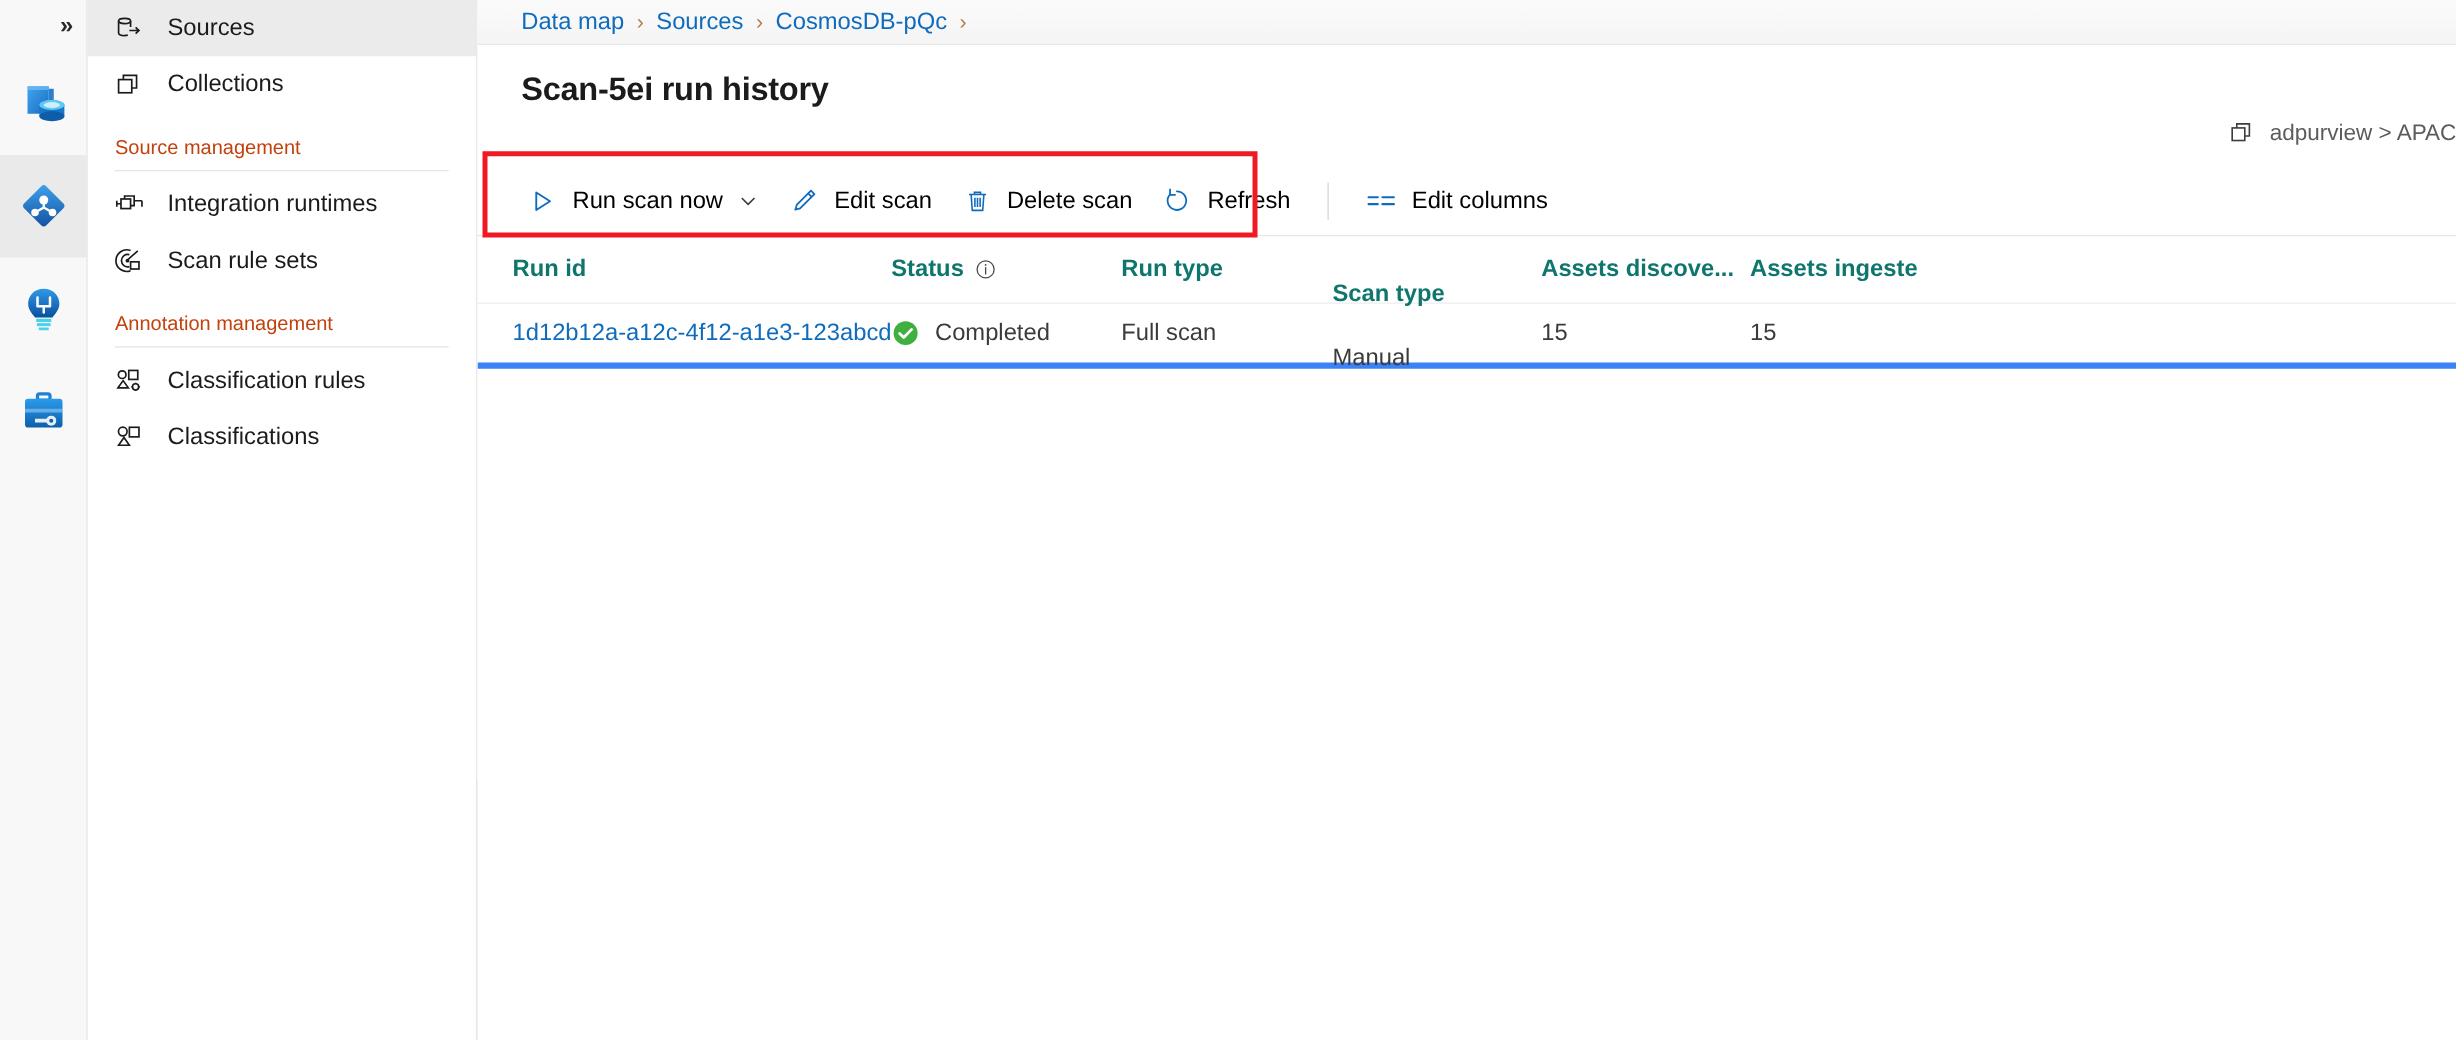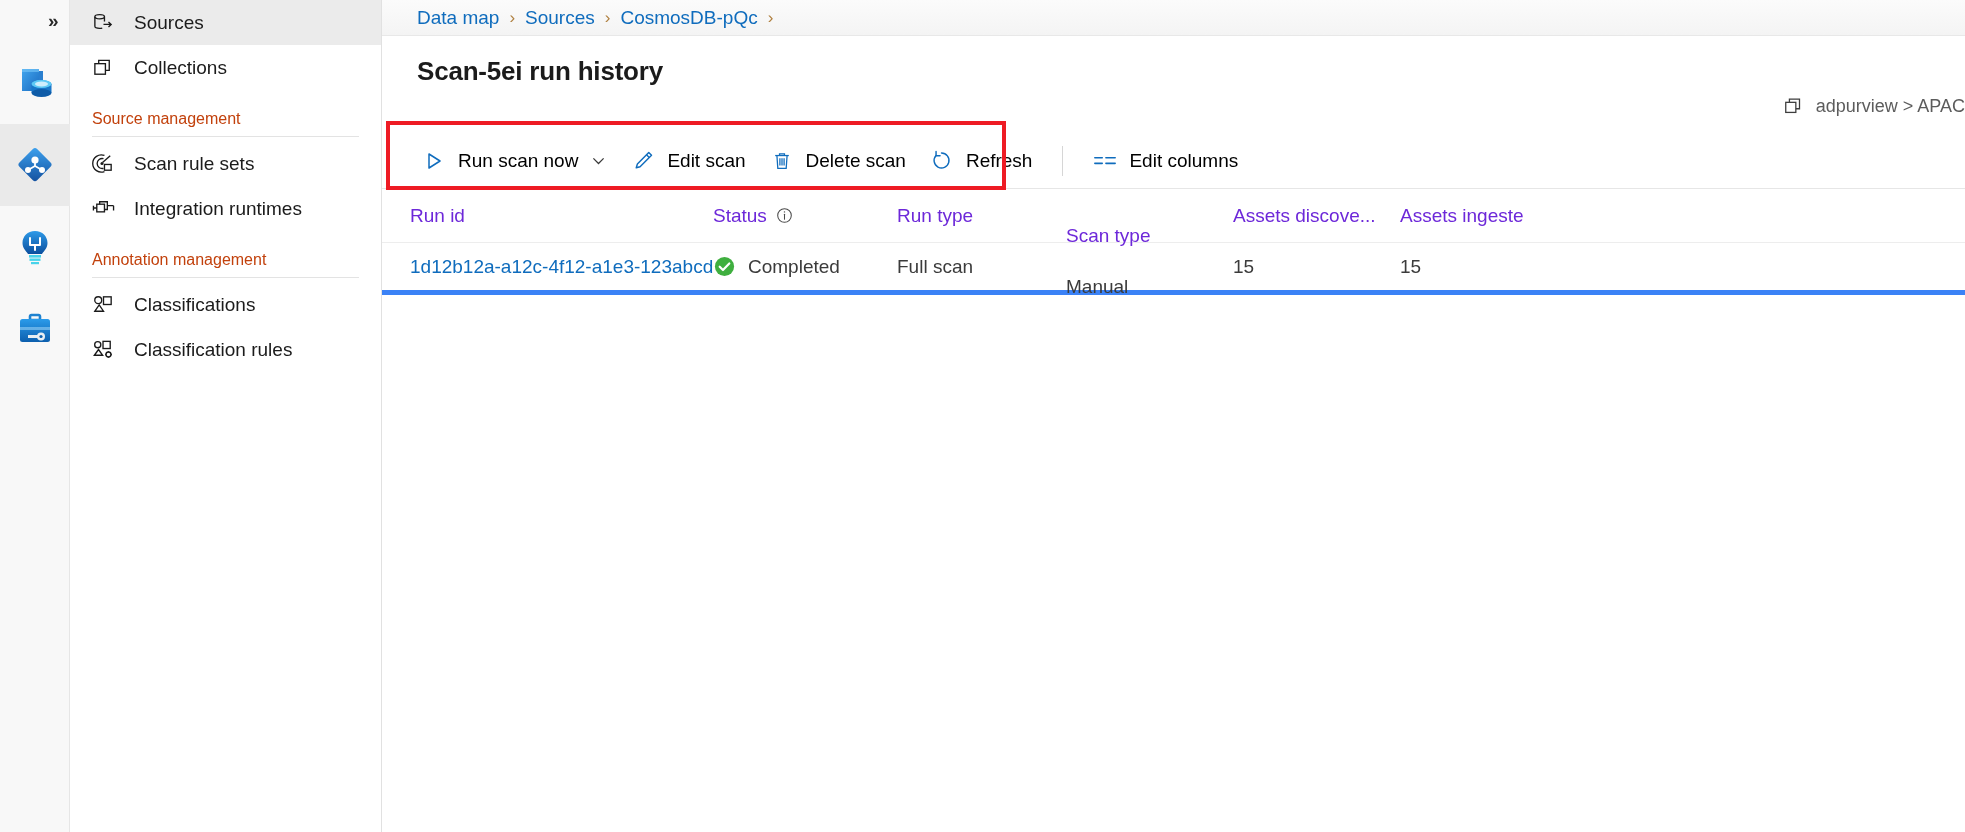--- a/index.html
+++ b/index.html
@@ -210,21 +210,21 @@
   .grid-row {
     display: flex;
     align-items: center;
     height: 52px;
     border-bottom: 5px solid #3b82f6;
     padding-left: 28px;
     cursor: pointer;
   }
 
   .col { font-size: 19px; color: #1b1b1b; white-space: nowrap; overflow: hidden; }
-  .grid-head .col { font-weight: 400; color: #6d28d9; }
+  .grid-head .col { font-weight: 700; color: #0f766e; }
   .c-runid    { flex: 0 0 303px; }
   .c-status   { flex: 0 0 184px; display: flex; align-items: center; }
   .c-runtype  { flex: 0 0 169px; }
   .c-scantype { flex: 0 0 167px; margin-top: 40px; }
   .c-disc     { flex: 0 0 167px; }
   .c-ing      { flex: 0 0 180px; }
 
   .grid-head .c-status { gap: 9px; }
   .cell-link { color: #0f6cbd; cursor: pointer; font-size: 19px; }
   .cell-muted { color: #3b3b3b; }
@@ -354,67 +354,67 @@
       </span>
       <span class="nav-label">Collections</span>
     </div>
 
     <div class="nav-section">Source management</div>
     <div class="nav-divider"></div>
 
     <div class="nav-item">
       <span class="nav-icon">
         <svg width="23" height="23" viewBox="0 0 24 24" fill="none" stroke="#1b1b1b" stroke-width="1.4">
+          <rect x="5" y="7.5" width="8" height="8"></rect>
+          <path d="M8 7.5 V5 h8 v8 h-3"></path>
+          <path d="M1.5 11.5 H5 M16 9 H22.5"></path>
+          <path d="M1.5 9 v5 M22.5 9 v5"></path>
+        </svg>
+      </span>
+      <span class="nav-label">Integration runtimes</span>
+    </div>
+
+    <div class="nav-item">
+      <span class="nav-icon">
+        <svg width="23" height="23" viewBox="0 0 24 24" fill="none" stroke="#1b1b1b" stroke-width="1.4">
           <path d="M13 3.6 A9 9 0 1 0 13 20.4"></path>
           <path d="M12 7 A5.2 5.2 0 1 0 12 17"></path>
           <circle cx="10.4" cy="12" r="1.6" fill="#1b1b1b" stroke="none"></circle>
           <path d="M11 11 L19 3.8"></path>
           <rect x="13" y="13" width="7" height="6"></rect>
         </svg>
       </span>
       <span class="nav-label">Scan rule sets</span>
     </div>
 
-    <div class="nav-item">
-      <span class="nav-icon">
-        <svg width="23" height="23" viewBox="0 0 24 24" fill="none" stroke="#1b1b1b" stroke-width="1.4">
-          <rect x="5" y="7.5" width="8" height="8"></rect>
-          <path d="M8 7.5 V5 h8 v8 h-3"></path>
-          <path d="M1.5 11.5 H5 M16 9 H22.5"></path>
-          <path d="M1.5 9 v5 M22.5 9 v5"></path>
-        </svg>
-      </span>
-      <span class="nav-label">Integration runtimes</span>
-    </div>
-
     <div class="nav-section">Annotation management</div>
     <div class="nav-divider"></div>
-
-    <div class="nav-item">
-      <span class="nav-icon">
-        <svg width="23" height="23" viewBox="0 0 24 24" fill="none" stroke="#1b1b1b" stroke-width="1.4">
-          <circle cx="6.5" cy="7.5" r="3.6"></circle>
-          <rect x="12" y="4" width="8" height="8"></rect>
-          <path d="M3 19 L7.5 12.5 L12 19 Z"></path>
-        </svg>
-      </span>
-      <span class="nav-label">Classifications</span>
-    </div>
 
     <div class="nav-item">
       <span class="nav-icon">
         <svg width="23" height="23" viewBox="0 0 24 24" fill="none" stroke="#1b1b1b" stroke-width="1.4">
           <circle cx="6" cy="7" r="3.2"></circle>
           <rect x="11.5" y="3.5" width="7.5" height="7.5"></rect>
           <path d="M2.5 18 L6.8 12 L11.1 18 Z"></path>
           <circle cx="17.2" cy="17.2" r="2.6"></circle>
           <path d="M17.2 13.7 v1.1 M17.2 19.6 v1.1 M13.7 17.2 h1.1 M19.6 17.2 h1.1"></path>
         </svg>
       </span>
       <span class="nav-label">Classification rules</span>
+    </div>
+
+    <div class="nav-item">
+      <span class="nav-icon">
+        <svg width="23" height="23" viewBox="0 0 24 24" fill="none" stroke="#1b1b1b" stroke-width="1.4">
+          <circle cx="6.5" cy="7.5" r="3.6"></circle>
+          <rect x="12" y="4" width="8" height="8"></rect>
+          <path d="M3 19 L7.5 12.5 L12 19 Z"></path>
+        </svg>
+      </span>
+      <span class="nav-label">Classifications</span>
     </div>
   </div>
 
   <div class="main">
 
     <div class="breadcrumb-bar">
       <span class="crumb">Data map</span>
       <span class="crumb-sep">›</span>
       <span class="crumb">Sources</span>
       <span class="crumb-sep">›</span>

